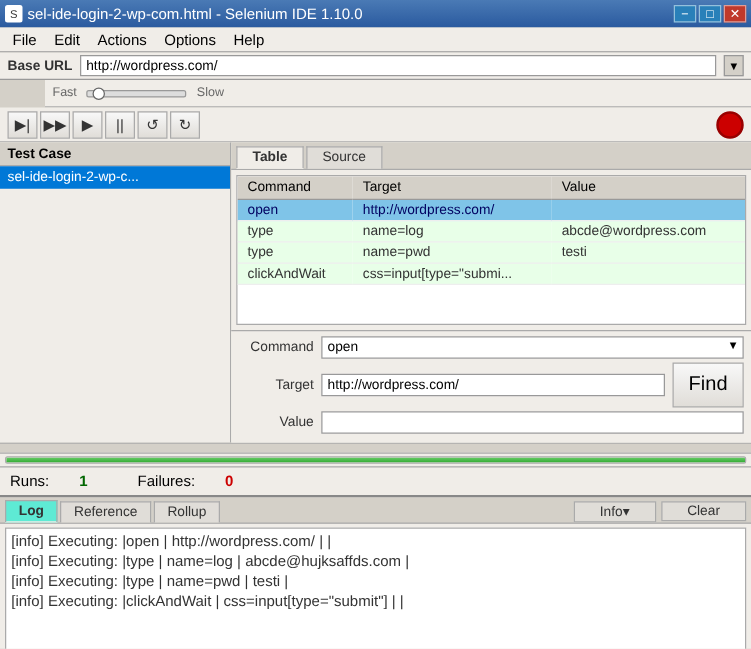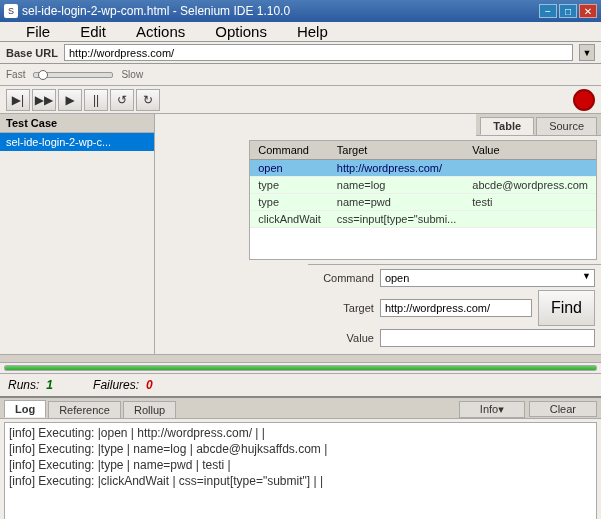--- a/index.html
+++ b/index.html
@@ -31,22 +31,21 @@
       height: 20px;
       display: flex;
       align-items: center;
       padding: 0 4px;
       gap: 2px;
     }
     .menu-item {
       padding: 2px 6px;
       cursor: pointer;
       color: #000;
-      font-size: 15px;
-      margin-left: 16px;
+      font-size: 12px;
     }
 
     
     .url-bar {
       background: #f0ede8;
       border-bottom: 1px solid #999;
       height: 22px;
       display: flex;
       align-items: center;
       padding: 2px 6px;
@@ -65,20 +64,21 @@
 
     
     .speed-bar {
       background: #f0ede8;
       border-bottom: 1px solid #aaa;
       height: 22px;
       display: flex;
       align-items: center;
       padding: 2px 6px;
       gap: 8px;
+      margin-left: 36px;
     }
     .speed-slider { width: 80px; height: 6px; background: #ddd; border: 1px solid #999; border-radius: 2px; position: relative; }
     .speed-slider-thumb { position: absolute; left: 4px; top: -3px; width: 10px; height: 10px; background: #fff; border: 1px solid #666; border-radius: 50%; }
     .speed-fast { font-size: 10px; color: #666; }
     .speed-slow { font-size: 10px; color: #666; }
 
     
     .toolbar {
       background: #f0ede8;
       border-bottom: 1px solid #aaa;
@@ -101,21 +101,21 @@
 
     
     .main-area {
       display: flex;
       height: 240px;
       background: #d4d0c8;
     }
 
     
     .left-panel {
-      width: 155px;
+      width: 185px;
       background: #f0ede8;
       border-right: 1px solid #aaa;
       display: flex;
       flex-direction: column;
     }
     .panel-header {
       background: #d4d0c8;
       border-bottom: 1px solid #aaa;
       padding: 3px 6px;
       font-size: 11px;
@@ -129,21 +129,20 @@
       color: white;
       cursor: pointer;
     }
 
     
     .right-panel {
       flex: 1;
       background: #f0ede8;
       display: flex;
       flex-direction: column;
-      align-items: flex-end;
     }
     .tabs {
       display: flex;
       background: #d4d0c8;
       border-bottom: 1px solid #aaa;
       padding: 3px 4px 0 4px;
       gap: 2px;
     }
     .tab {
       padding: 2px 12px;
@@ -250,21 +249,21 @@
     }
 
     
     .stats-area {
       display: flex;
       background: #f0ede8;
       border-top: 1px solid #aaa;
       padding: 4px 8px;
       gap: 40px;
     }
-    .stat-row { display: flex; gap: 7px; align-items: flex-start; font-size: 11px; font-style: italic; }
+    .stat-row { display: flex; gap: 24px; align-items: flex-start; font-size: 11px; }
     .stat-count-green { color: #006600; font-weight: bold; }
     .stat-count-red { color: #cc0000; font-weight: bold; }
 
     
     .log-panel {
       flex: 1;
       border-top: 2px solid #888;
       background: #f0ede8;
       display: flex;
       flex-direction: column;
@@ -281,21 +280,21 @@
     .log-tab {
       padding: 2px 10px;
       font-size: 11px;
       border: 1px solid #aaa;
       border-bottom: none;
       cursor: pointer;
       background: #e0ddd8;
       color: #333;
     }
     .log-tab.active {
-      background: #ffffff;
+      background: #5eead4;
       border-bottom: 1px solid #f0ede8;
       font-weight: bold;
     }
     .log-right { margin-left: auto; display: flex; gap: 4px; align-items: center; }
     .log-right-btn { font-size: 11px; color: #333; cursor: pointer; padding: 1px 20px; background: #e0ddd8; border: 1px solid #aaa; }
     .log-content {
       flex: 1;
       background: white;
       border: 1px solid #aaa;
       margin: 3px 4px;

